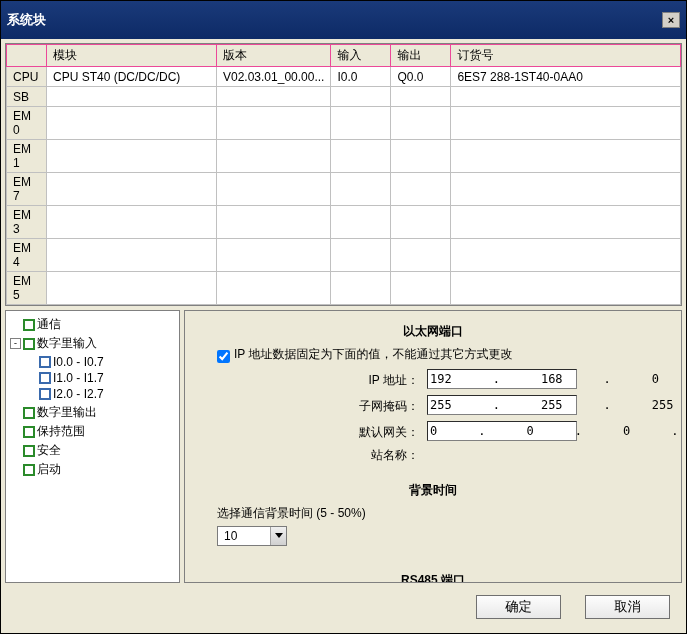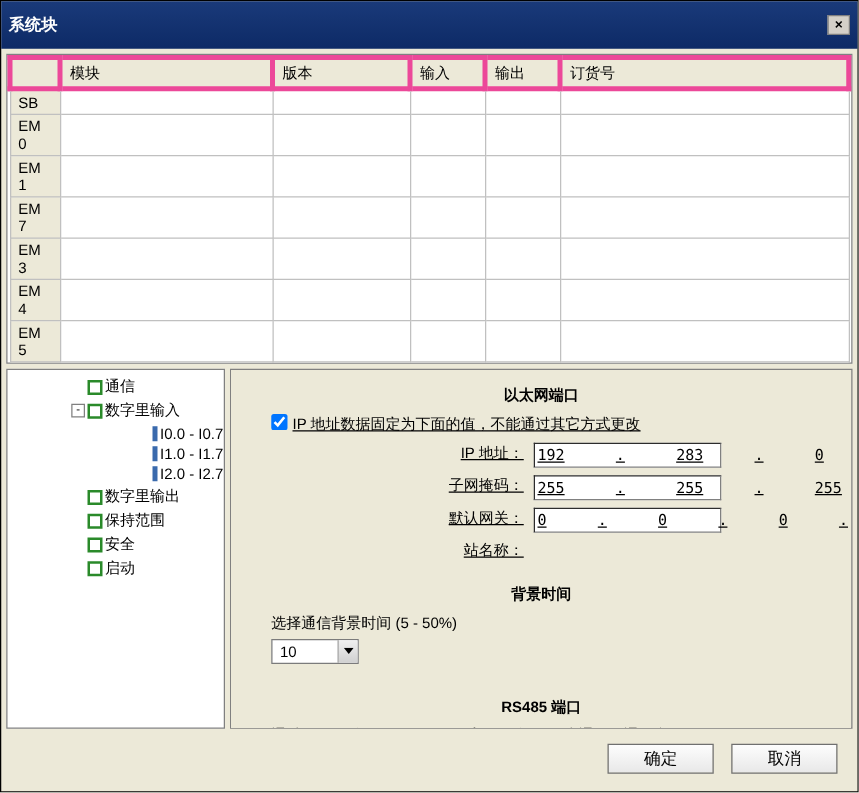--- a/index.html
+++ b/index.html
@@ -4,47 +4,47 @@
 <style>
 * { box-sizing: border-box; margin: 0; padding: 0; }
 body { font-family: "Microsoft YaHei", SimSun, Arial, sans-serif; font-size: 12px; background: #fff; }
 .window { width: 687px; height: 634px; border: 1px solid #000; display: flex; flex-direction: column; background: #ece9d8; }
 .titlebar { background: linear-gradient(to bottom, #1a3a7a, #0d2a66); color: #fff; padding: 2px 6px; font-size: 13px; font-weight: bold; display: flex; align-items: center; height: 38px; }
 .titlebar .title { flex: 1; }
 .titlebar .close { width: 18px; height: 16px; background: #d4d0c8; color: #000; border: 1px solid #808080; display: flex; align-items: center; justify-content: center; font-size: 11px; cursor: pointer; font-family: Arial; }
 .content { flex: 1; display: flex; flex-direction: column; padding: 4px; gap: 4px; overflow: hidden; }
 .table-wrap { border: 1px solid #808080; background: #fff; }
 table.grid { width: 100%; border-collapse: collapse; font-size: 12px; }
-table.grid th { background: #ece9d8; border: 4px solid #ec4899; padding: 2px 6px; text-align: left; font-weight: normal; height: 20px; }
+table.grid th { background: #ece9d8; border: 1px solid #ec4899; padding: 2px 6px; text-align: left; font-weight: normal; height: 20px; }
 table.grid td { border: 1px solid #c0c0c0; padding: 2px 6px; height: 20px; background: #fff; }
 table.grid td.rowhdr { background: #ece9d8; width: 40px; }
 table.grid th:first-child { width: 40px; }
 .lower { flex: 1; display: flex; gap: 4px; min-height: 0; }
 .tree-panel { width: 175px; border: 1px solid #808080; background: #fff; padding: 4px 2px; overflow: auto; }
 .tree ul { list-style: none; padding-left: 16px; }
 .tree > ul { padding-left: 2px; }
-.tree li { padding: 1px 0; white-space: nowrap; display: flex; align-items: center; gap: 2px; margin-left: 47px; }
+.tree li { padding: 1px 0; white-space: nowrap; display: flex; align-items: center; gap: 2px; }
 .tree .exp { width: 11px; height: 11px; border: 1px solid #808080; display: inline-flex; align-items: center; justify-content: center; font-size: 9px; line-height: 1; background: #fff; cursor: pointer; font-family: monospace; }
 .tree .noexp { width: 11px; display: inline-block; }
 .tree .icon { width: 12px; height: 12px; border: 2px solid #2a8a2a; display: inline-block; }
 .tree .icon.blue { border-color: #3a6aad; }
 .detail-panel { flex: 1; border: 1px solid #808080; background: #ece9d8; padding: 8px 14px; overflow: auto; position: relative; }
 .section-title { font-weight: bold; margin: 4px 0 6px; text-align: center; }
-.row { display: flex; align-items: flex-start; margin: 6px 0; text-decoration: underline; }
+.row { display: flex; align-items: flex-end; margin: 6px 0; }
 .row .lbl { width: 100px; text-align: right; margin-right: 8px; }
 .ipbox { display: inline-flex; border: 1px inset #808080; background: #fff; padding: 1px 2px; font-family: monospace; width: 150px; height: 20px; align-items: center; gap: 40px; }
 .ipbox span.oct { flex: 1; text-align: center; }
 .ipbox span.dot { padding: 0 1px; }
 .textinput { border: 1px inset #808080; background: #fff; padding: 2px 4px; width: 280px; height: 20px; }
 .checkbox { margin-right: 4px; }
 .selectbox { border: 1px solid #7b7b7b; background: #fff; height: 20px; display: inline-flex; align-items: stretch; }
 .selectbox .val { padding: 2px 6px; flex: 1; display: flex; align-items: center; }
 .selectbox .arrow { width: 16px; background: linear-gradient(#f0f0f0,#d0d0d0); border-left: 1px solid #a0a0a0; display: flex; align-items: center; justify-content: center; cursor: pointer; }
 .selectbox .arrow svg { display: block; }
-.footer { display: flex; justify-content: flex-end; gap: 14px; padding: 8px 12px 10px; }
+.footer { display: flex; justify-content: flex-end; gap: 24px; padding: 8px 12px 10px; }
 .btn { width: 85px; height: 24px; border: 1px solid #707070; background: linear-gradient(#fdfdfd,#e8e8e8); cursor: pointer; }
 .indent { margin-left: 18px; }
 .subtree-wrap { display: block; width: 100%; }
 </style>
 </head>
 <body>
 
 <div class="window">
   <div class="titlebar">
     <span class="title">系统块</span>
@@ -59,20 +59,28 @@
           <tr>
             <th></th>
             <th style="width:170px">模块</th>
             <th style="width:110px">版本</th>
             <th style="width:60px">输入</th>
             <th style="width:60px">输出</th>
             <th>订货号</th>
           </tr>
         </thead>
         <tbody id="tbody">
+            <tr>
+              <td class="rowhdr">CPU</td>
+              <td>CPU ST40 (DC/DC/DC)</td>
+              <td>V02.03.01_00.00...</td>
+              <td>I0.0</td>
+              <td>Q0.0</td>
+              <td>6ES7 288-1ST40-0AA0</td>
+            </tr>
             <tr>
               <td class="rowhdr">SB</td>
               <td></td>
               <td></td>
               <td></td>
               <td></td>
               <td></td>
             </tr>
             <tr>
               <td class="rowhdr">EM 0</td>
@@ -191,21 +199,21 @@
           <input type="checkbox" class="checkbox" checked="" style="">
           <span>IP 地址数据固定为下面的值，不能通过其它方式更改</span>
         </div>
 
         <div style="margin-left:120px">
           <div class="row">
             <span class="lbl">IP 地址：</span>
             <span class="ipbox">
               <span class="oct">192</span>
                 <span class="dot">.</span>
-              <span class="oct">283</span>
+              <span class="oct">168</span>
                 <span class="dot">.</span>
               <span class="oct">0</span>
                 <span class="dot">.</span>
               <span class="oct">201</span>
             </span>
           </div>
           <div class="row">
             <span class="lbl">子网掩码：</span>
             <span class="ipbox">
               <span class="oct">255</span>

